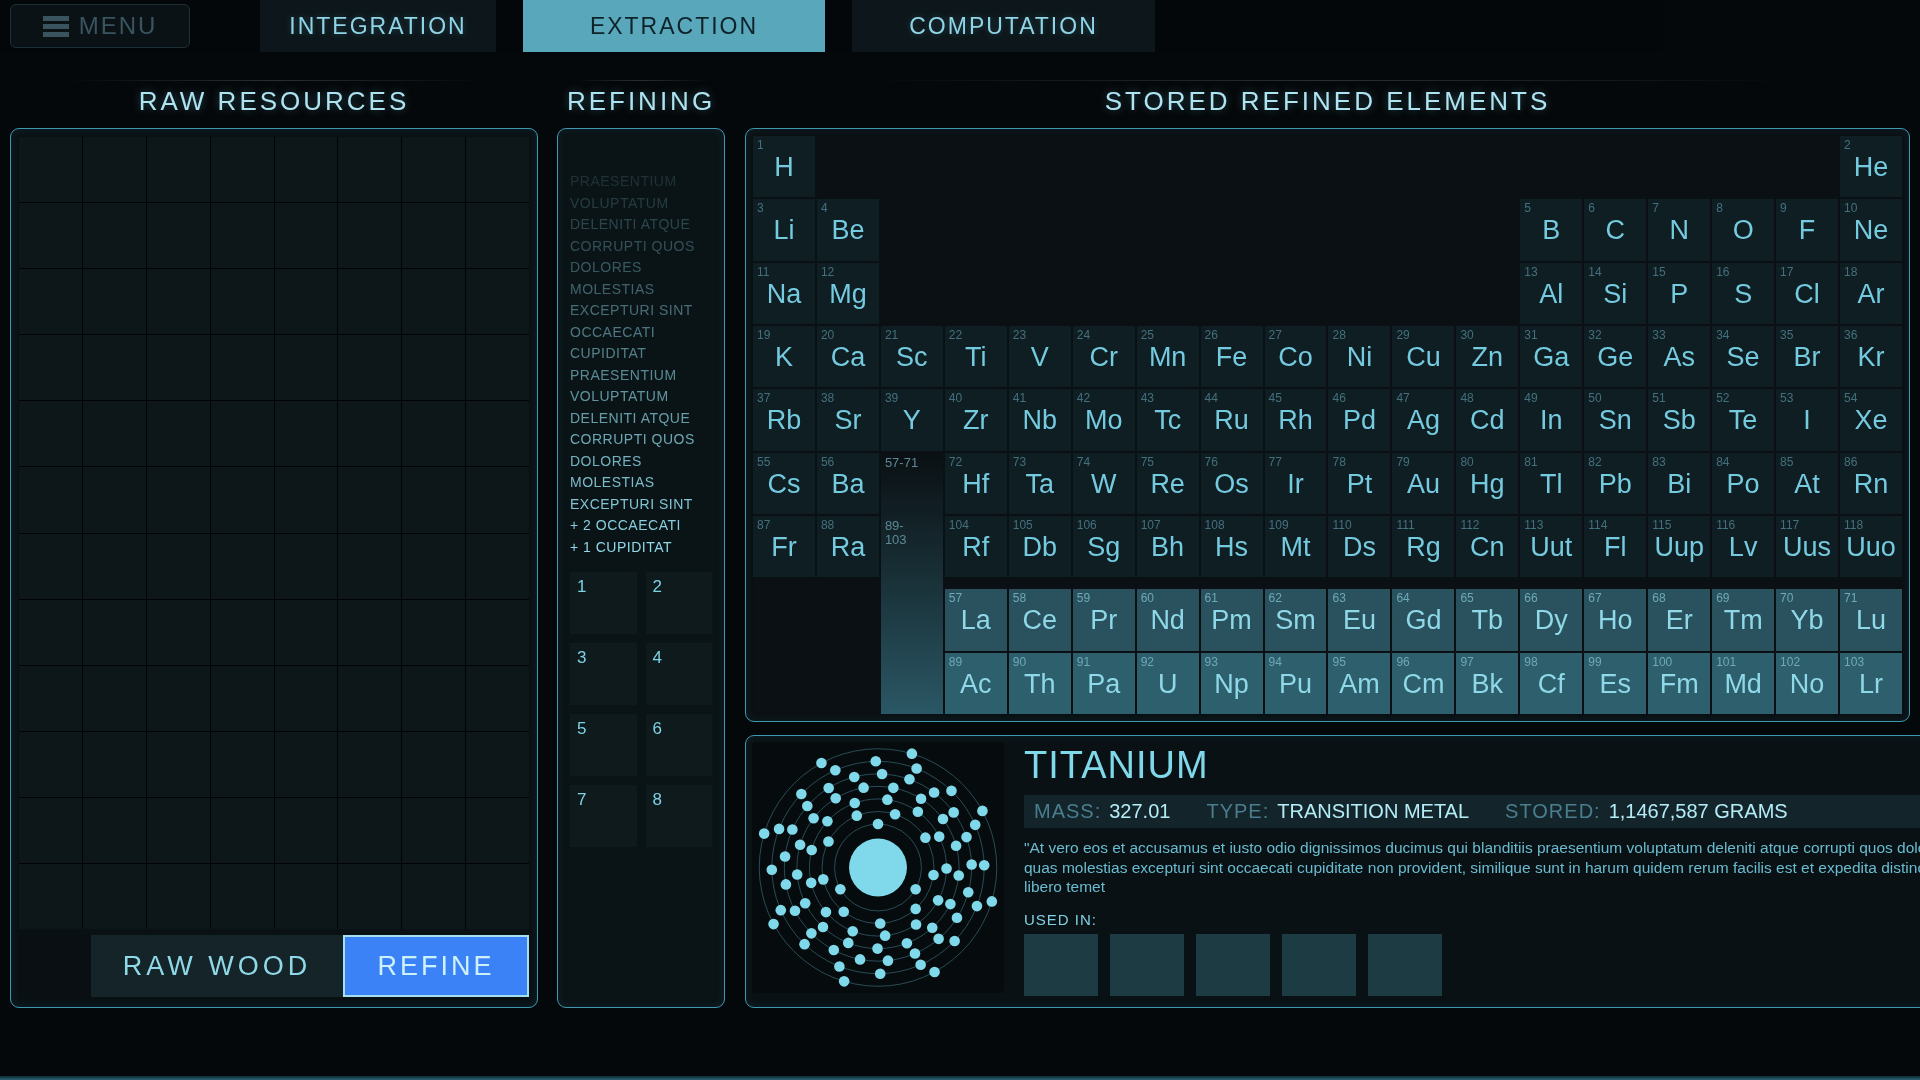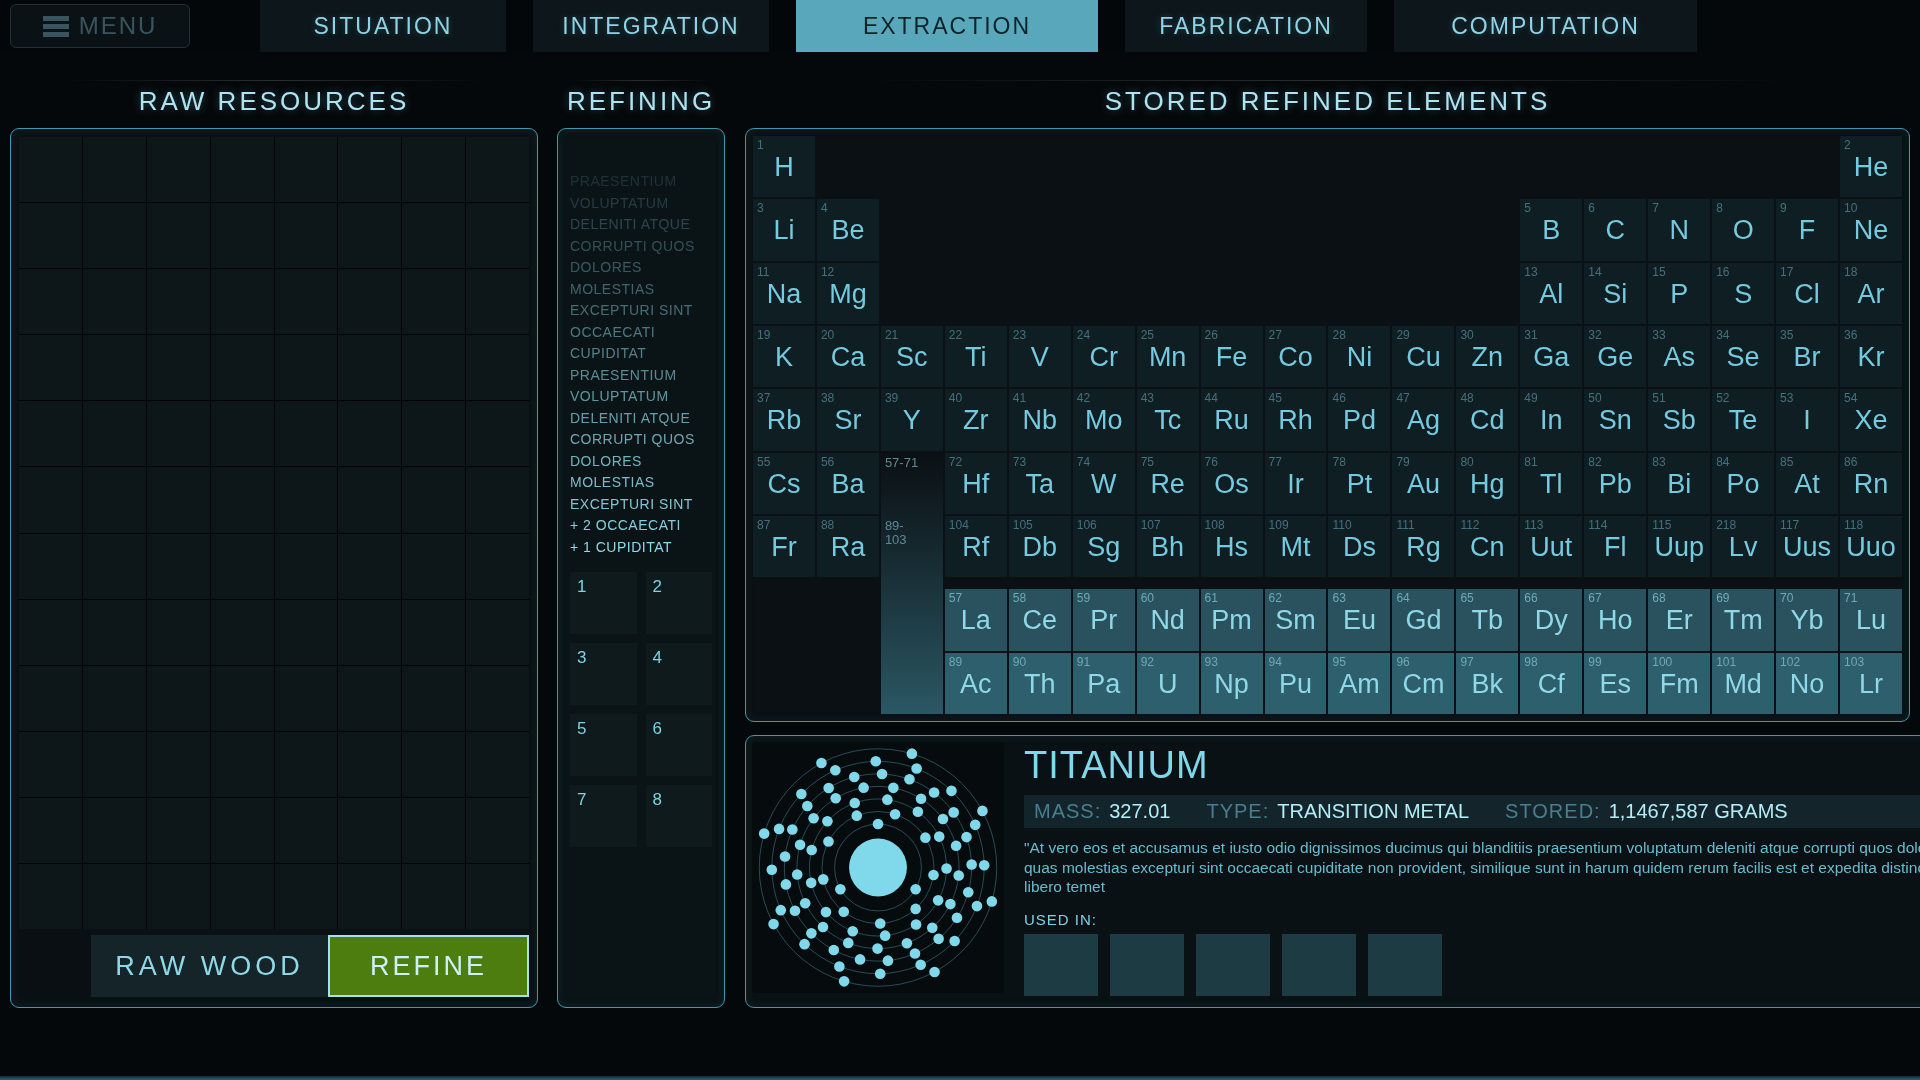--- a/index.html
+++ b/index.html
@@ -31,21 +31,21 @@
   
   .panel-raw { left:10px; top:128px; width:528px; height:880px; padding:8px; }
   .rr-grid { position:absolute; left:8px; top:8px; right:8px; bottom:78px;
              display:grid; grid-template-columns:repeat(8,1fr); grid-template-rows:repeat(12,1fr);
              gap:1px; background:#010304; }
   .rr-cell { background:#0d1619; }
   .rr-actions { position:absolute; left:8px; right:8px; bottom:10px; height:62px; display:flex; }
   .rr-spacer { width:72px; background:#090f12; }
   .rr-resource { flex:1; background:#152428; color:#8fd8e8; font-size:27px; letter-spacing:4px;
                  display:flex; align-items:center; justify-content:center; }
-  .refine-btn { width:201px; background:#4d7c0f; border:2px solid #a5e0ef; color:#cdf1fa;
+  .refine-btn { width:186px; background:#3b82f6; border:2px solid #a5e0ef; color:#cdf1fa;
                 font-size:27px; letter-spacing:3px; display:flex; align-items:center;
                 justify-content:center; cursor:pointer; }
 
   
   .panel-refining { left:557px; top:128px; width:168px; height:880px; padding:12px; background:#0a1316; }
   .q-list { margin-top:30px; }
   .q-item { color:#8fd8e8; font-size:14px; line-height:21.5px; letter-spacing:.5px; white-space:nowrap; }
   .prog-box { margin-top:16px; height:132px; background:#0c181c; padding:9px; position:relative; }
   .prog-label { color:#9fdcec; font-size:17px; }
   .prog-track { position:absolute; left:9px; right:9px; bottom:10px; height:9px; background:#1a2428; }
@@ -93,24 +93,22 @@
 <div class="nav">
   <div class="menu-btn">
     <svg width="26" height="22" viewBox="0 0 26 22">
       <rect x="0" y="1" width="26" height="5" fill="#3a545f"></rect>
       <rect x="0" y="9" width="26" height="5" fill="#3a545f"></rect>
       <rect x="0" y="17" width="26" height="5" fill="#3a545f"></rect>
     </svg>
     <span>MENU</span>
   </div>
   <div class="tabs">
-      <div class="tab" style="width: 246px;">SITUATION</div>
       <div class="tab" style="width: 236px;">INTEGRATION</div>
       <div class="tab active" style="width: 302px;">EXTRACTION</div>
-      <div class="tab" style="width: 242px;">FABRICATION</div>
       <div class="tab" style="width: 303px;">COMPUTATION</div>
     </div>
 </div>
 
 <div class="sec-hdr" style="left:10px; width:528px;">RAW RESOURCES</div>
 <div class="sec-hdr" style="left:557px; width:168px;">REFINING</div>
 <div class="sec-hdr" style="left:745px; width:1165px;">STORED REFINED ELEMENTS</div>
 
 <div class="panel panel-raw">
   <div class="rr-grid">
@@ -587,21 +585,21 @@
       </div>
       <div class="el" style="grid-area: 7 / 14;">
         <span class="n">114</span>
         <span class="s">Fl</span>
       </div>
       <div class="el" style="grid-area: 7 / 15;">
         <span class="n">115</span>
         <span class="s">Uup</span>
       </div>
       <div class="el" style="grid-area: 7 / 16;">
-        <span class="n">218</span>
+        <span class="n">116</span>
         <span class="s">Lv</span>
       </div>
       <div class="el" style="grid-area: 7 / 17;">
         <span class="n">117</span>
         <span class="s">Uus</span>
       </div>
       <div class="el" style="grid-area: 7 / 18;">
         <span class="n">118</span>
         <span class="s">Uuo</span>
       </div>

